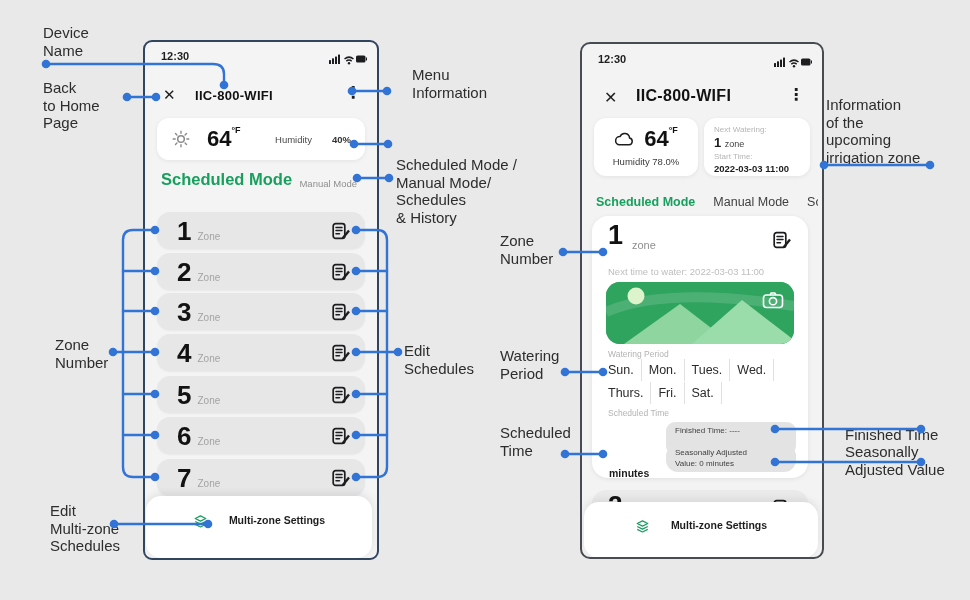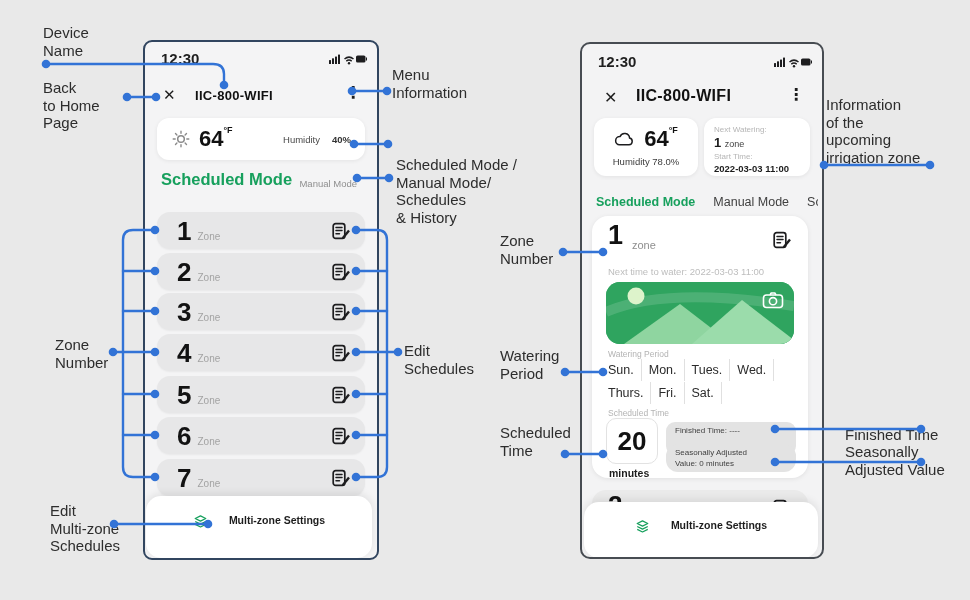--- a/index.html
+++ b/index.html
@@ -4,27 +4,27 @@
 <style>
   html,body{margin:0;padding:0;}
   body{font-family:"Liberation Sans","DejaVu Sans",sans-serif;background:#e9e9e9;}
   #canvas{position:relative;width:970px;height:600px;background:#e9e9e9;overflow:hidden;}
 
   
   .phone{position:absolute;background:#f4f4f5;overflow:hidden;}
   #phone-left{left:143px;top:40px;width:232px;height:516px;border:2px solid #31455f;border-radius:9px;}
   #phone-right{left:580px;top:42px;width:240px;height:513px;border:2px solid #474c52;border-radius:10px;background:#f3f3f4;}
 
-  .statusbar-time{position:absolute;font-size:15px;font-weight:700;color:#1f1f1f;}
+  .statusbar-time{position:absolute;font-size:11px;font-weight:700;color:#1f1f1f;}
   .statusbar-icons{position:absolute;}
   .close-x{position:absolute;font-size:15px;font-weight:700;color:#1c1c1c;cursor:pointer;}
   .apptitle{position:absolute;font-weight:700;color:#111;letter-spacing:.3px;}
   .kebab{position:absolute;font-size:16px;font-weight:700;color:#1c1c1c;line-height:14px;cursor:pointer;}
 
-  .card{background:#fff;border-radius:12px;box-shadow:0 1px 4px rgba(0,0,0,.07);}
+  .card{background:#fff;border-radius:12px;box-shadow:0 1px 4px rgba(0,0,0,.07);gap:8px;}
 
   
   .weatherbar{position:absolute;left:12px;top:76px;width:208px;height:42px;display:flex;align-items:center;padding:0 14px;box-sizing:border-box;}
   .temp-big{font-size:22px;font-weight:700;color:#111;margin-left:8px;}
   .temp-unit{font-size:9px;font-weight:700;vertical-align:top;position:relative;top:-1px;}
   .hum-label{margin-left:auto;font-size:9.5px;color:#4a4a4a;}
   .hum-val{font-size:9.5px;color:#333;margin-left:12px;font-weight:600;}
   .schedmode-l{position:absolute;left:16px;top:128px;font-size:16.5px;font-weight:700;color:#17a05d;}
   .manualmode-l{position:absolute;right:20px;top:136px;font-size:9.5px;color:#8f8f8f;}
   .zrow{position:absolute;left:12px;width:208px;height:37px;background:#e7e7e8;border-radius:13px;display:flex;align-items:center;padding:0 14px 0 20px;box-sizing:border-box;box-shadow:0 1px 2px rgba(0,0,0,.05);cursor:pointer;}
@@ -250,21 +250,20 @@
           </svg>
         <svg class="zc-cam">
             <use href="#icon-camera"></use>
           </svg>
       </div>
       <div class="zc-wlabel">Watering Period</div>
       <div class="days">
         <span class="day">Sun.</span><span class="day">Mon.</span><span class="day">Tues.</span><span class="day">Wed.</span><span class="day">Thurs.</span><span class="day">Fri.</span><span class="day">Sat.</span>
       </div>
       <div class="zc-stlabel">Scheduled Time</div>
-      <div class="minbox">20</div>
       <div class="minunit">minutes</div>
       <div class="pill pill1">Finished Time: ----</div>
       <div class="pill pill2">Seasonally Adjusted Value: 0 minutes</div>
     </div>
 
     <div class="zone2">
       <span class="znum">2</span>
       <svg class="zedit">
           <use href="#icon-edit"></use>
         </svg>
@@ -276,21 +275,21 @@
         </svg>
       <span>Multi-zone Settings</span>
     </div>
   </div>
 
   <div class="ann" style="left:43px;top:24px;">Device
 Name</div>
   <div class="ann" style="left:43px;top:79px;">Back
 to Home
 Page</div>
-  <div class="ann" style="left:392px;top:66px;">Menu
+  <div class="ann" style="left:412px;top:66px;">Menu
 Information</div>
   <div class="ann" style="left:396px;top:156px;">Scheduled Mode /
 Manual Mode/
 Schedules
 &amp; History</div>
   <div class="ann" style="left:55px;top:336px;">Zone
 Number</div>
   <div class="ann" style="left:404px;top:342px;">Edit
 Schedules</div>
   <div class="ann" style="left:50px;top:502px;">Edit

